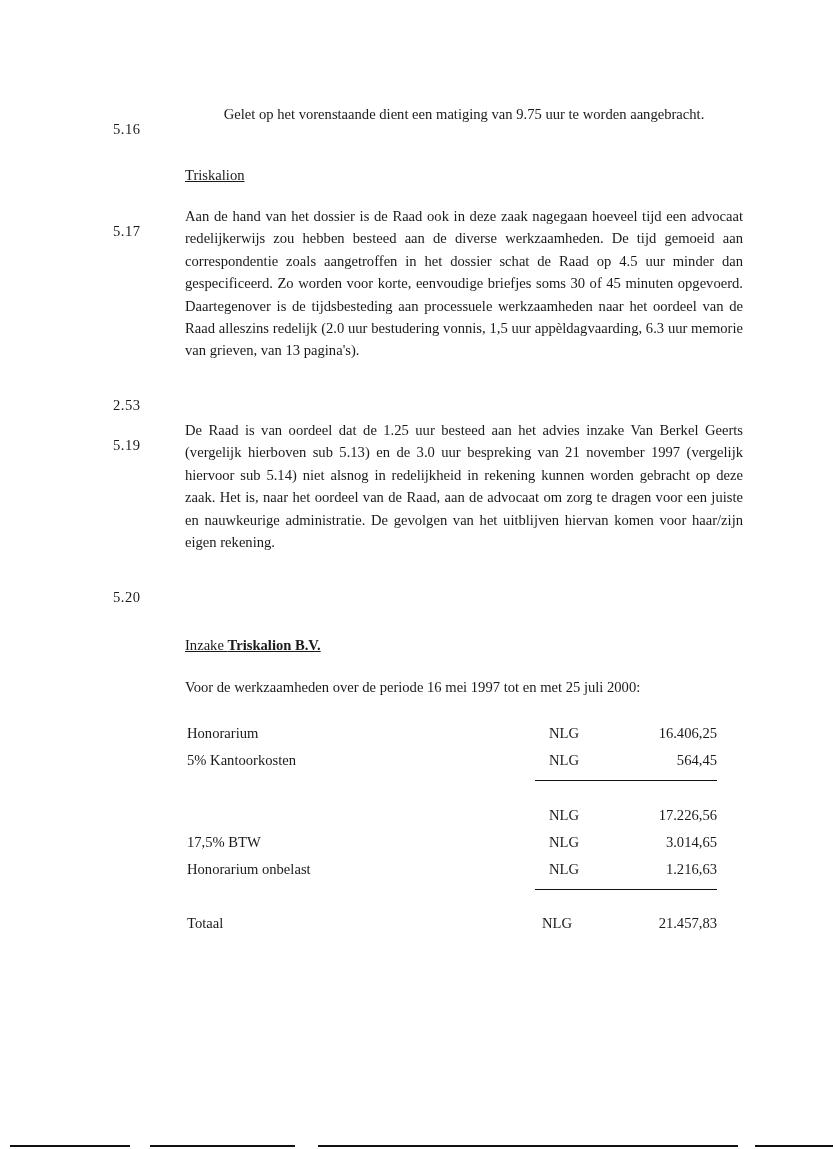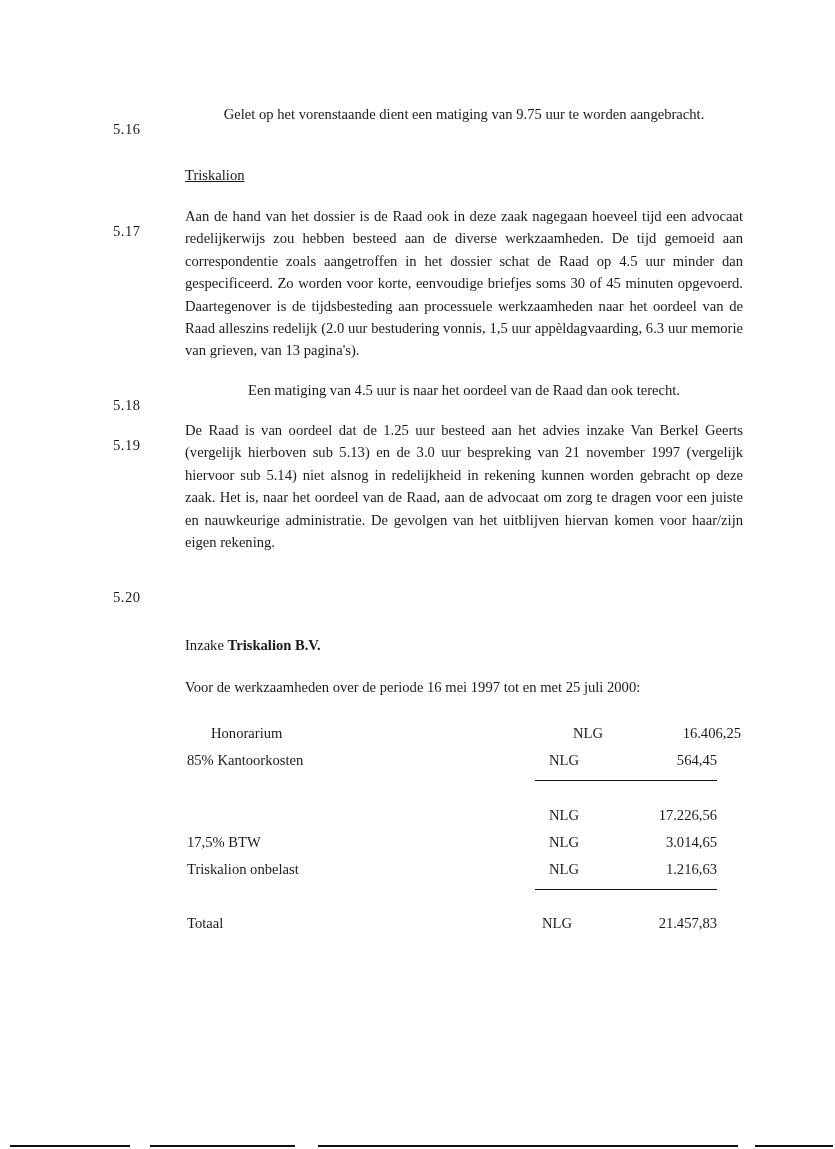--- a/index.html
+++ b/index.html
@@ -32,63 +32,62 @@
 </div>
 
 <div class="heading-u">Triskalion</div>
 
 <div class="para" style="top:205px;">
   <span class="num">5.17</span>
   <div class="body-text">Aan de hand van het dossier is de Raad ook in deze zaak nagegaan hoeveel tijd een advocaat redelijkerwijs zou hebben besteed aan de diverse werkzaamheden. De tijd gemoeid aan correspondentie zoals aangetroffen in het dossier schat de Raad op 4.5 uur minder dan gespecificeerd. Zo worden voor korte, eenvoudige briefjes soms 30 of 45 minuten opgevoerd. Daartegenover is de tijdsbesteding aan processuele werkzaamheden naar het oordeel van de Raad alleszins redelijk (2.0 uur bestudering vonnis, 1,5 uur appèldagvaarding, 6.3 uur memorie van grieven, van 13 pagina's).</div>
 </div>
 
 <div class="para" style="top:379px;">
-  <span class="num">5.18</span>
-  <div class="body-text nojust">Een matiging van 4.5 uur is naar het oordeel van de Raad dan ook terecht.</div>
+  <span class="num">2.53</span>
 </div>
 
 <div class="para" style="top:419px;">
   <span class="num">5.19</span>
   <div class="body-text">De Raad is van oordeel dat de 1.25 uur besteed aan het advies inzake Van Berkel Geerts (vergelijk hierboven sub 5.13) en de 3.0 uur bespreking van 21 november 1997 (vergelijk hiervoor sub 5.14) niet alsnog in redelijkheid in rekening kunnen worden gebracht op deze zaak. Het is, naar het oordeel van de Raad, aan de advocaat om zorg te dragen voor een juiste en nauwkeurige administratie. De gevolgen van het uitblijven hiervan komen voor haar/zijn eigen rekening.</div>
 </div>
 
 <div class="para" style="top:571px;">
   <span class="num">5.20</span>
 </div>
 
-<div class="line-abs" style="top:634px;">
+<div class="line-abs" style="top:634px;text-decoration:underline;">
   <span>Inzake </span><span class="bold">Triskalion B.V.</span>
 </div>
 
 <div class="line-abs" style="top:676px;">Voor de werkzaamheden over de periode 16 mei 1997 tot en met 25 juli 2000:</div>
 
 <div>
-  <div class="row" style="top:722px;margin-left:24px;">
+  <div class="row" style="top:722px;">
     <span class="lbl">Honorarium</span>
     <span class="cur">NLG</span>
     <span class="amt">16.406,25</span>
   </div>
   <div class="row" style="top:749px;">
-    <span class="lbl">85% Kantoorkosten</span>
+    <span class="lbl">5% Kantoorkosten</span>
     <span class="cur">NLG</span>
     <span class="amt">564,45</span>
   </div>
   <div class="rule" style="top:780px;"></div>
   <div class="row" style="top:804px;">
     <span class="lbl"></span>
     <span class="cur">NLG</span>
     <span class="amt">17.226,56</span>
   </div>
   <div class="row" style="top:831px;">
     <span class="lbl">17,5% BTW</span>
     <span class="cur">NLG</span>
     <span class="amt">3.014,65</span>
   </div>
   <div class="row" style="top:858px;">
-    <span class="lbl">Triskalion onbelast</span>
+    <span class="lbl">Honorarium onbelast</span>
     <span class="cur">NLG</span>
     <span class="amt">1.216,63</span>
   </div>
   <div class="rule" style="top:889px;"></div>
   <div class="row total" style="top:912px;">
     <span class="lbl">Totaal</span>
     <span class="cur">NLG</span>
     <span class="amt">21.457,83</span>
   </div>
 </div>

